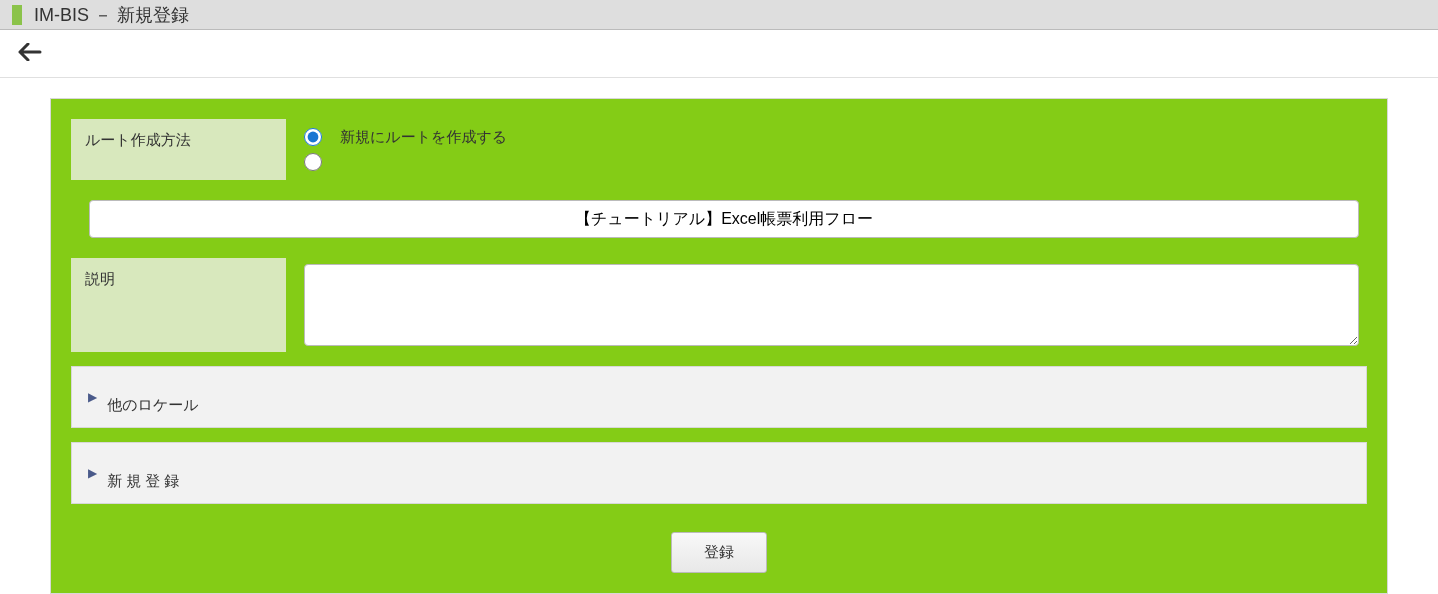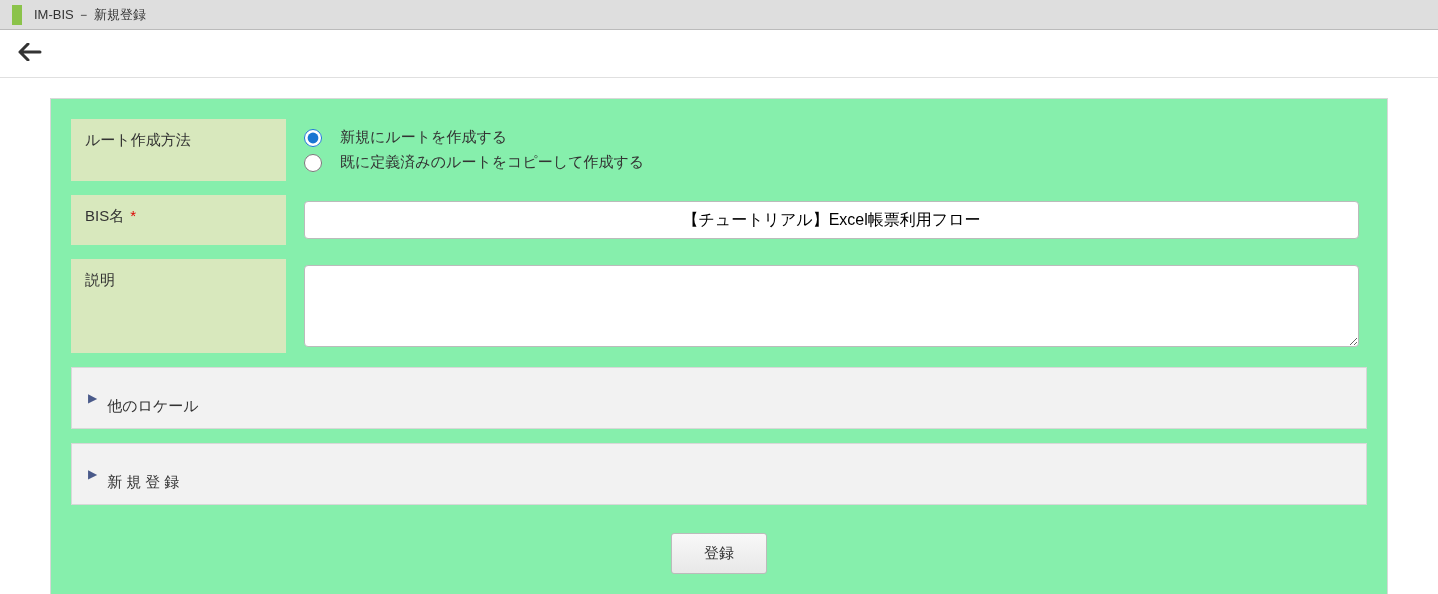--- a/index.html
+++ b/index.html
@@ -17,40 +17,40 @@
       align-items: center;
       padding-left: 12px;
     }
     .title-bar .accent {
       width: 10px;
       height: 20px;
       background: #8bc34a;
       margin-right: 12px;
     }
     .title-bar .title {
-      font-size: 13px;
+      font-size: 18px;
       color: #333;
     }
     .toolbar {
       height: 48px;
       display: flex;
       align-items: center;
       padding-left: 18px;
       border-bottom: 1px solid #e0e0e0;
     }
     .back-arrow {
       font-size: 22px;
       color: #333;
       cursor: pointer;
     }
     .main-panel {
       margin: 20px 50px 0 50px;
       border: 1px solid #d8d8d8;
       padding: 20px;
-      background: #86efac;
+      background: #84cc16;
     }
     .field-row {
       display: flex;
       margin-bottom: 14px;
       align-items: stretch;
     }
     .field-label {
       width: 215px;
       background: #d8e8bd;
       padding: 12px 14px;
@@ -64,21 +64,21 @@
     }
     .field-value {
       flex: 1;
       padding: 6px 8px 6px 18px;
       display: flex;
       flex-direction: column;
       justify-content: center;
     }
     .radio-row {
       display: flex;
-      align-items: flex-end;
+      align-items: flex-start;
       margin: 3px 0;
     }
     .radio-row input[type="radio"] {
       width: 18px;
       height: 18px;
       accent-color: #1976d2;
       margin-right: 18px;
       cursor: pointer;
     }
     .radio-row label {
@@ -162,30 +162,25 @@
 
   <div class="field-row">
     <div class="field-label">ルート作成方法</div>
     <div class="field-value">
       <div class="radio-row">
         <input type="radio" name="route_method" id="rm_new" checked="" style="">
         <label for="rm_new">新規にルートを作成する</label>
       </div>
       <div class="radio-row">
         <input type="radio" name="route_method" id="rm_copy" style="">
-        <label for="rm_copy">既に定義済みのルートをコピーして作成する</label>
       </div>
     </div>
   </div>
 
   <div class="field-row">
-    <div class="field-label">
-      <span>BIS名</span>
-      <span class="required">*</span>
-    </div>
     <div class="field-value">
       <input type="text" class="text-input" value="【チュートリアル】Excel帳票利用フロー" style="">
     </div>
   </div>
 
   <div class="field-row">
     <div class="field-label">説明</div>
     <div class="field-value">
       <textarea class="textarea-input" style=""></textarea>
     </div>

